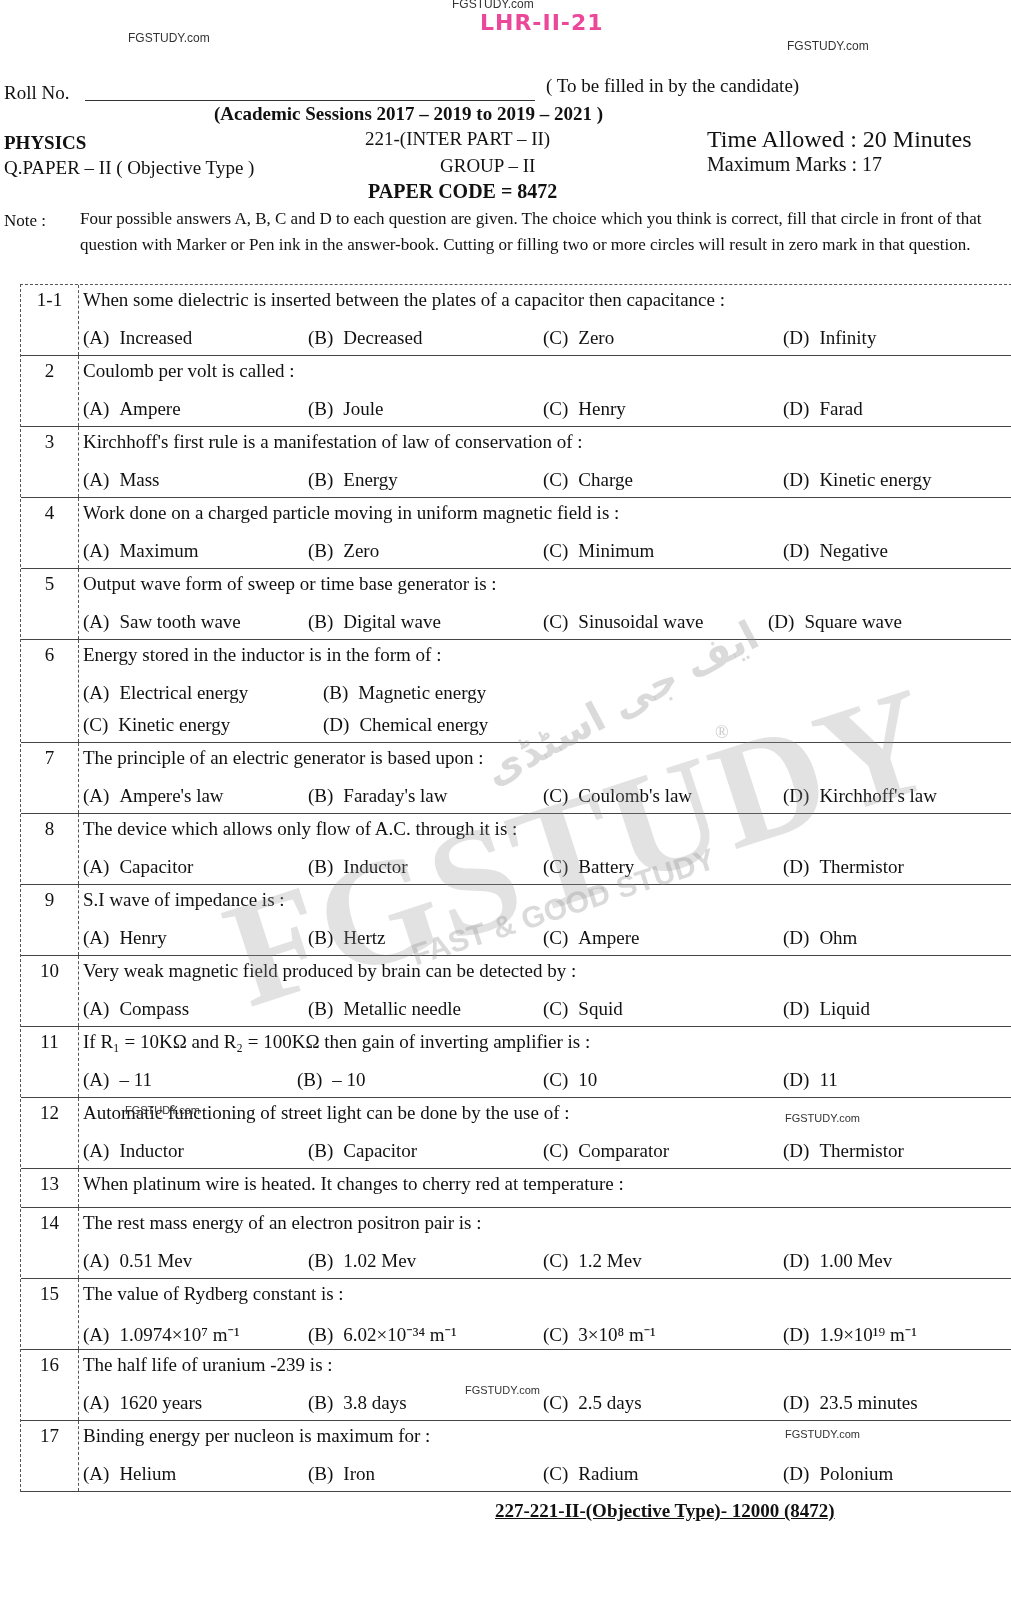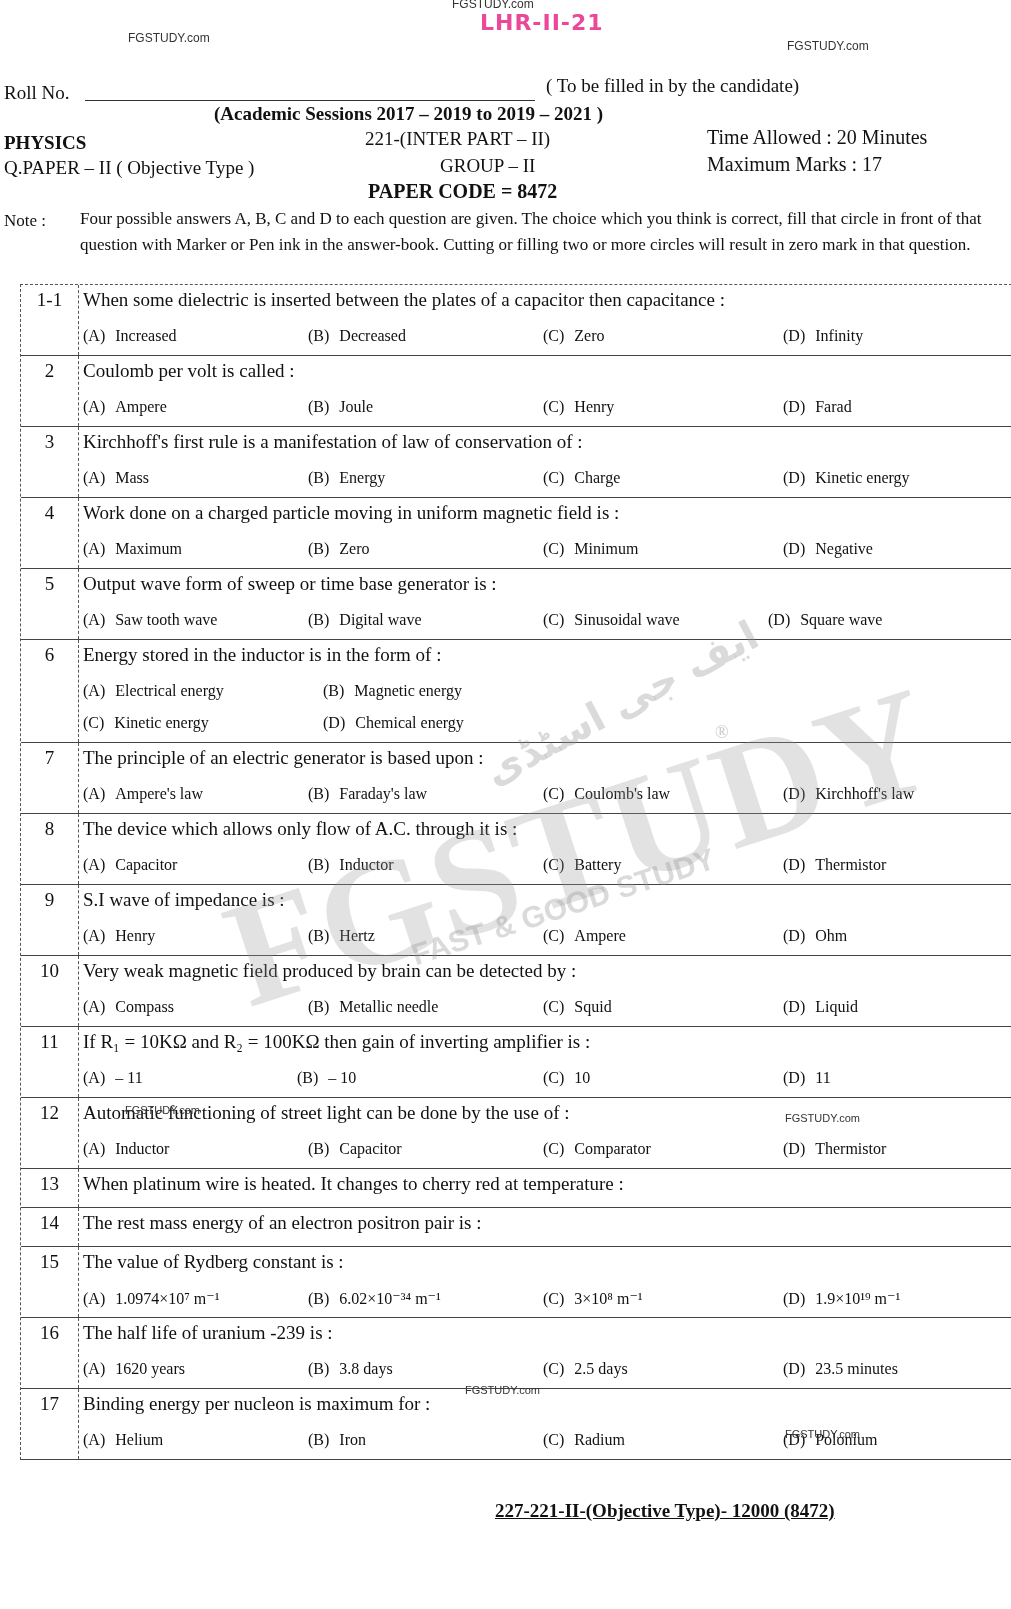--- a/index.html
+++ b/index.html
@@ -26,21 +26,21 @@
     border-top: 1px dashed #555; border-left: 1px dashed #555;
   }
   .qrow { position: relative; border-bottom: 1px solid #444; }
   .qnum {
     position: absolute; left: 0; top: 0; width: 57px; text-align: center;
     font-size: 19px; padding-top: 4px;
   }
   .qdivider { position: absolute; left: 57px; top: 0; bottom: 0; border-left: 1px dashed #555; }
   .qbody { margin-left: 62px; }
   .qtext { font-size: 19px; height: 38px; line-height: 30px; }
-  .optline { position: relative; height: 32px; font-size: 16px; }
+  .optline { position: relative; height: 32px; font-size: 19px; font-family: Liberation Serif, serif; }
   .opt { position: absolute; top: 4px; white-space: nowrap; }
   .opt .lbl { margin-right: 10px; }
 
   
   .wm-big {
     position: absolute; left: 215px; top: 760px; font-size: 150px; font-weight: bold;
     color: rgba(150,150,150,0.28); transform: rotate(-18deg); font-family: "Liberation Serif", serif;
     letter-spacing: 2px; pointer-events: none;
   }
   .wm-tag {
@@ -67,21 +67,21 @@
 <div class="abs hdr" style="left:4px; top:82px;">Roll No.</div>
 <div class="abs rollline" style="left:85px; top:100px;"></div>
 <div class="abs hdr" style="left:546px; top:75px;">( To be filled in by the candidate)</div>
 
 <div class="abs hdr bold" style="left:214px; top:103px;">(Academic Sessions 2017 – 2019 to 2019 – 2021 )</div>
 
 <div class="abs hdr bold" style="left:4px; top:132px;">PHYSICS</div>
 <div class="abs hdr" style="left:4px; top:157px;">Q.PAPER – II ( Objective Type )</div>
 <div class="abs hdr" style="left:365px; top:128px;">221-(INTER PART – II)</div>
 <div class="abs hdr" style="left:440px; top:155px;">GROUP – II</div>
-<div class="abs hdr" style="left:707px; top:126px; font-size:20px;">Time Allowed  :  20 Minutes</div>
+<div class="abs hdr" style="left:707px; top:126px; font-size:24px;">Time Allowed  :  20 Minutes</div>
 <div class="abs hdr" style="left:707px; top:153px; font-size:20px;">Maximum Marks  :  17</div>
 <div class="abs hdr bold" style="left:368px; top:180px; font-size:20px;">PAPER CODE  =  8472</div>
 
 <div class="abs note note-label">Note  :</div>
 <div class="abs note note-text">Four possible answers A, B, C and D to each question are given. The choice which you think is correct, fill that circle in front of that question with Marker or Pen ink in the answer-book. Cutting or filling two or more circles will result in zero mark in that question.</div>
 
 <div class="qtable" id="qtable">
     <div class="qrow">
       <div class="qnum">1-1</div>
       <div class="qdivider"></div>
@@ -245,20 +245,26 @@
       <div class="qdivider"></div>
       <div class="qbody">
         <div class="qtext">When platinum wire is heated. It changes to cherry red at temperature  :</div>
       </div>
     </div>
     <div class="qrow">
       <div class="qnum">14</div>
       <div class="qdivider"></div>
       <div class="qbody">
         <div class="qtext">The rest mass energy of an electron positron pair is  :</div>
+        <div class="optline">
+          <span class="opt" style="left: 0px;"><span class="lbl">(A)</span><span>0.51 Mev</span></span>
+          <span class="opt" style="left: 225px;"><span class="lbl">(B)</span><span>1.02 Mev</span></span>
+          <span class="opt" style="left: 460px;"><span class="lbl">(C)</span><span>1.2 Mev</span></span>
+          <span class="opt" style="left: 700px;"><span class="lbl">(D)</span><span>1.00 Mev</span></span>
+        </div>
       </div>
     </div>
     <div class="qrow">
       <div class="qnum">15</div>
       <div class="qdivider"></div>
       <div class="qbody">
         <div class="qtext">The value of Rydberg constant is  :</div>
         <div class="optline">
           <span class="opt" style="left: 0px;"><span class="lbl">(A)</span><span>1.0974×10⁷ m⁻¹</span></span>
           <span class="opt" style="left: 225px;"><span class="lbl">(B)</span><span>6.02×10⁻³⁴ m⁻¹</span></span>

